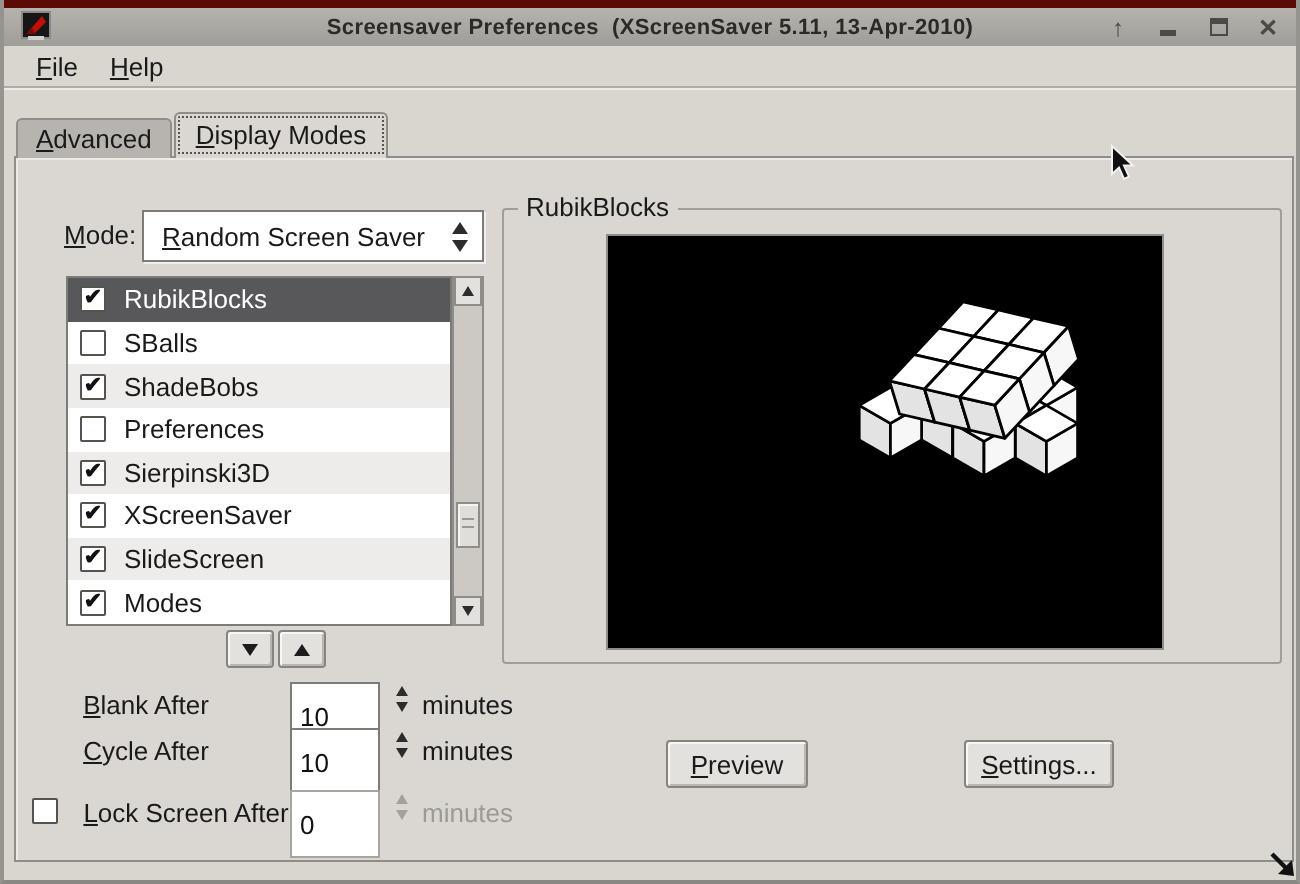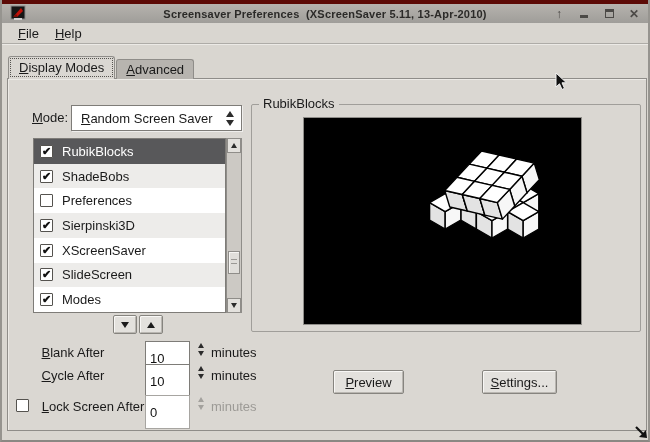--- a/index.html
+++ b/index.html
@@ -159,39 +159,43 @@
       <div class="wc">✕</div>
     </div>
   </div>
 
   <div class="menubar">
     <div class="menu-item"><u>F</u>ile</div>
     <div class="menu-item"><u>H</u>elp</div>
   </div>
 
   <div class="tabbar">
+    <div class="tab"><u>A</u>dvanced</div>
     <div class="tab active"><u>D</u>isplay Modes</div>
-    <div class="tab"><u>A</u>dvanced</div>
   </div>
 
   <div class="page">
 
     <div class="lbl mode-label"><u>M</u>ode:</div>
     <div class="dropdown">
       <span class="lbl"><u>R</u>andom Screen Saver</span>
       <div class="dd-arrows">
         <div class="tri-up"></div>
           <div class="tri-down"></div>
       </div>
     </div>
 
     <div class="listbox" id="saver-list">
         <div class="lrow selected">
           <span class="cb">✔</span>
           <span>RubikBlocks</span>
+        </div>
+        <div class="lrow">
+          <span class="cb"></span>
+          <span>SBalls</span>
         </div>
         <div class="lrow alt">
           <span class="cb">✔</span>
           <span>ShadeBobs</span>
         </div>
         <div class="lrow">
           <span class="cb"></span>
           <span>Preferences</span>
         </div>
         <div class="lrow alt">

